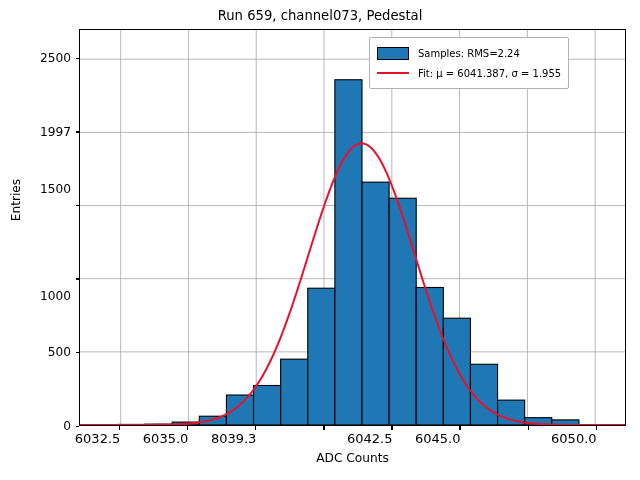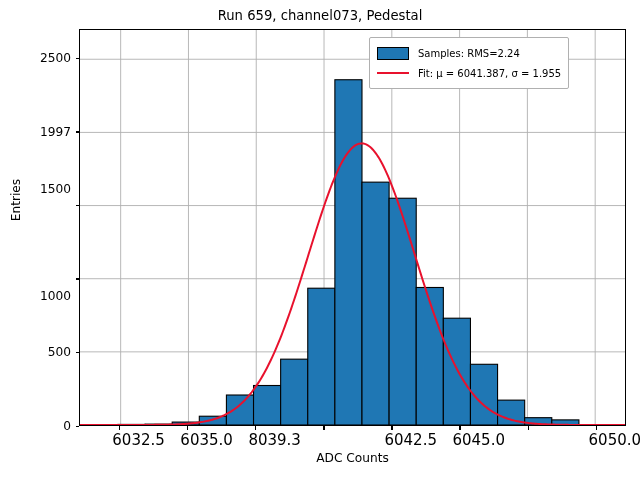--- a/index.html
+++ b/index.html
@@ -54,22 +54,22 @@
     text-align: right;
     font-size: 12.2px;
     color: #000000;
     transform: translateY(-50%);
   }
   .xtick-label {
     position: absolute;
     top: 0;
     width: 90px;
     margin-left: -45px;
-    text-align: right;
-    font-size: 15px;
+    text-align: left;
+    font-size: 13px;
     color: #000000;
   }
   #ytick-layer {
     position: absolute;
     left: 0;
     top: 0;
     width: 71px;
     height: 480px;
   }
   #xtick-layer {

